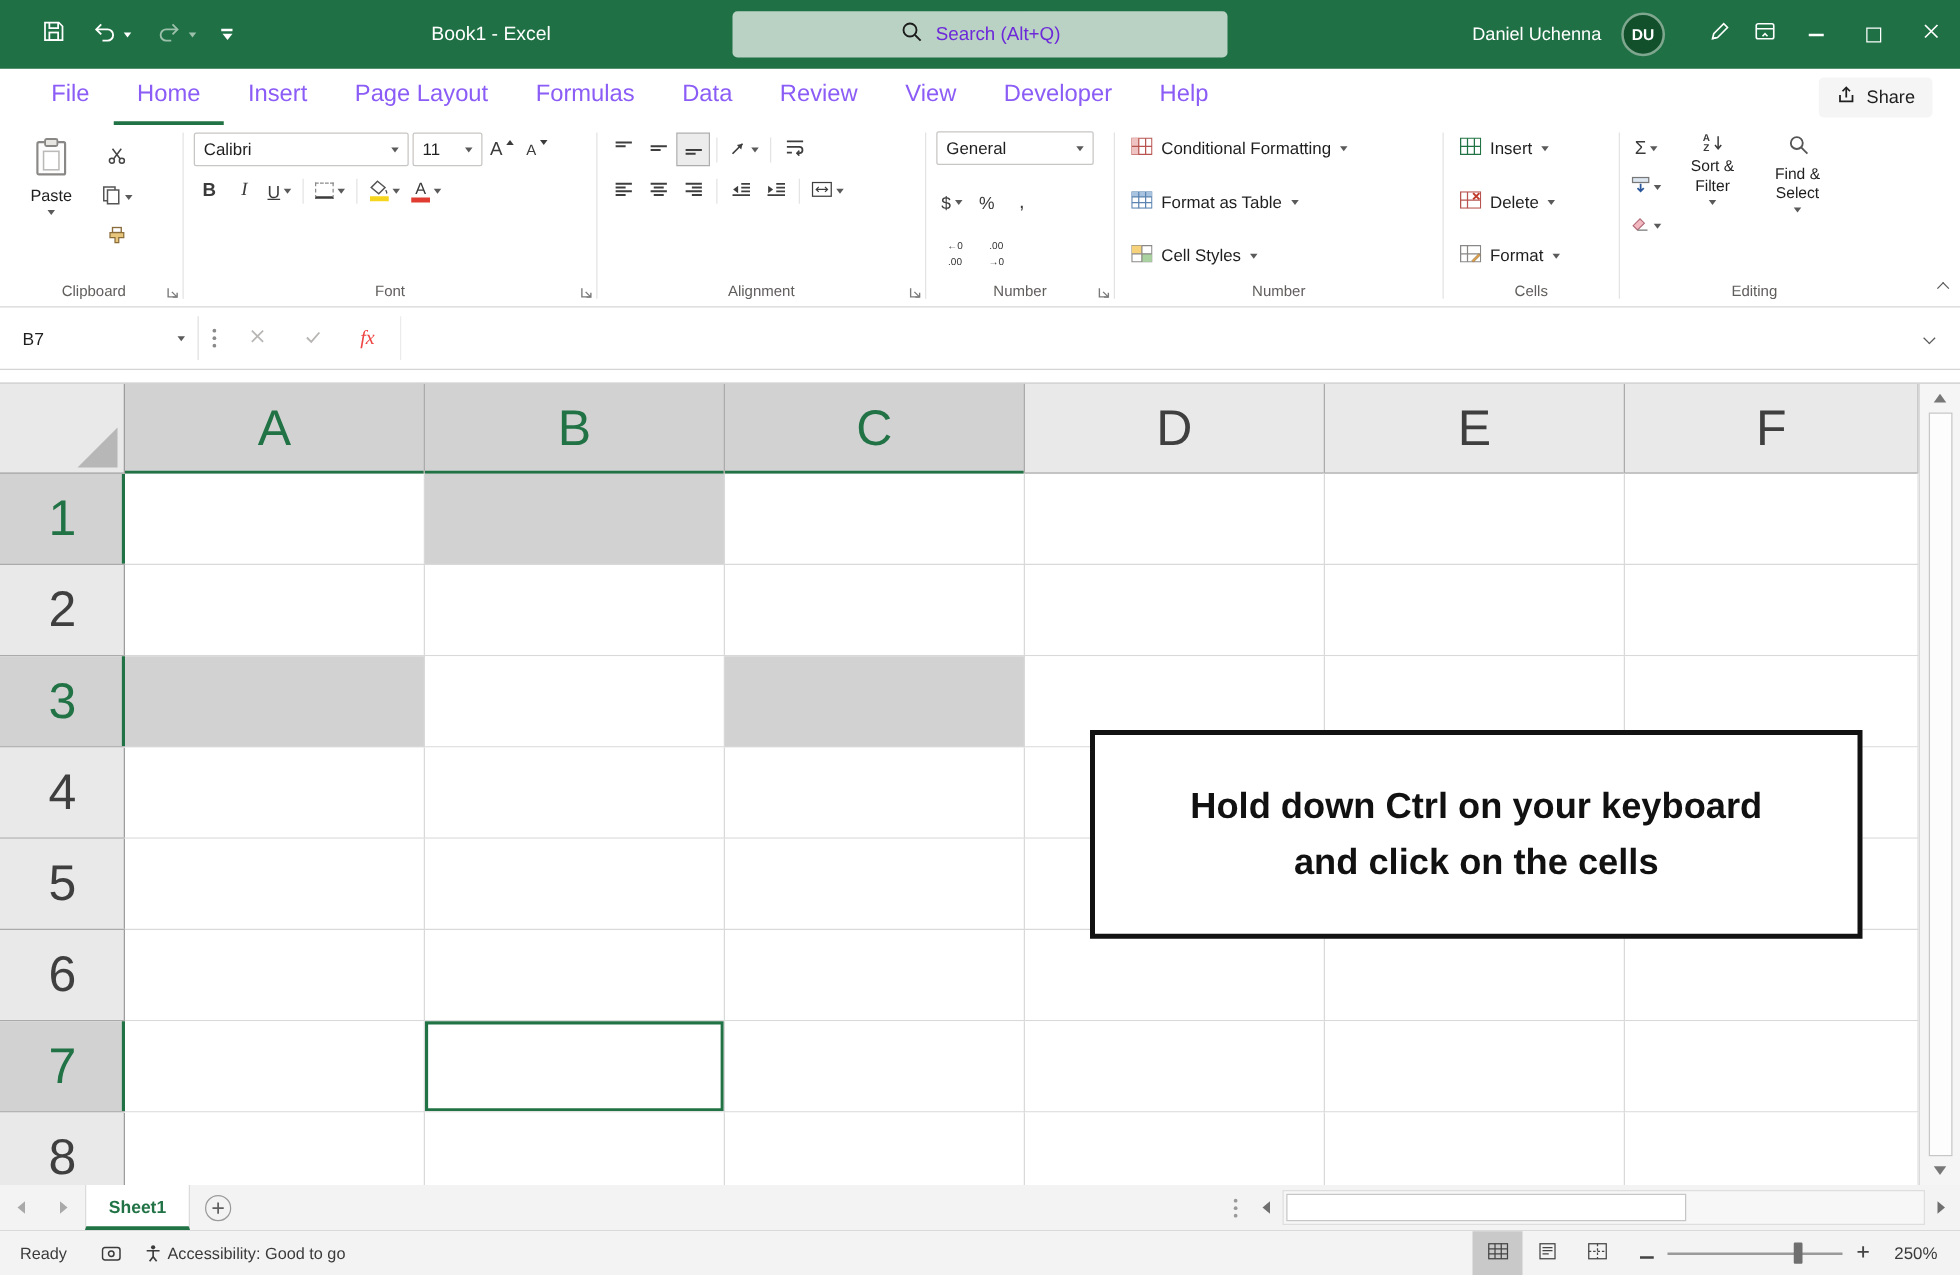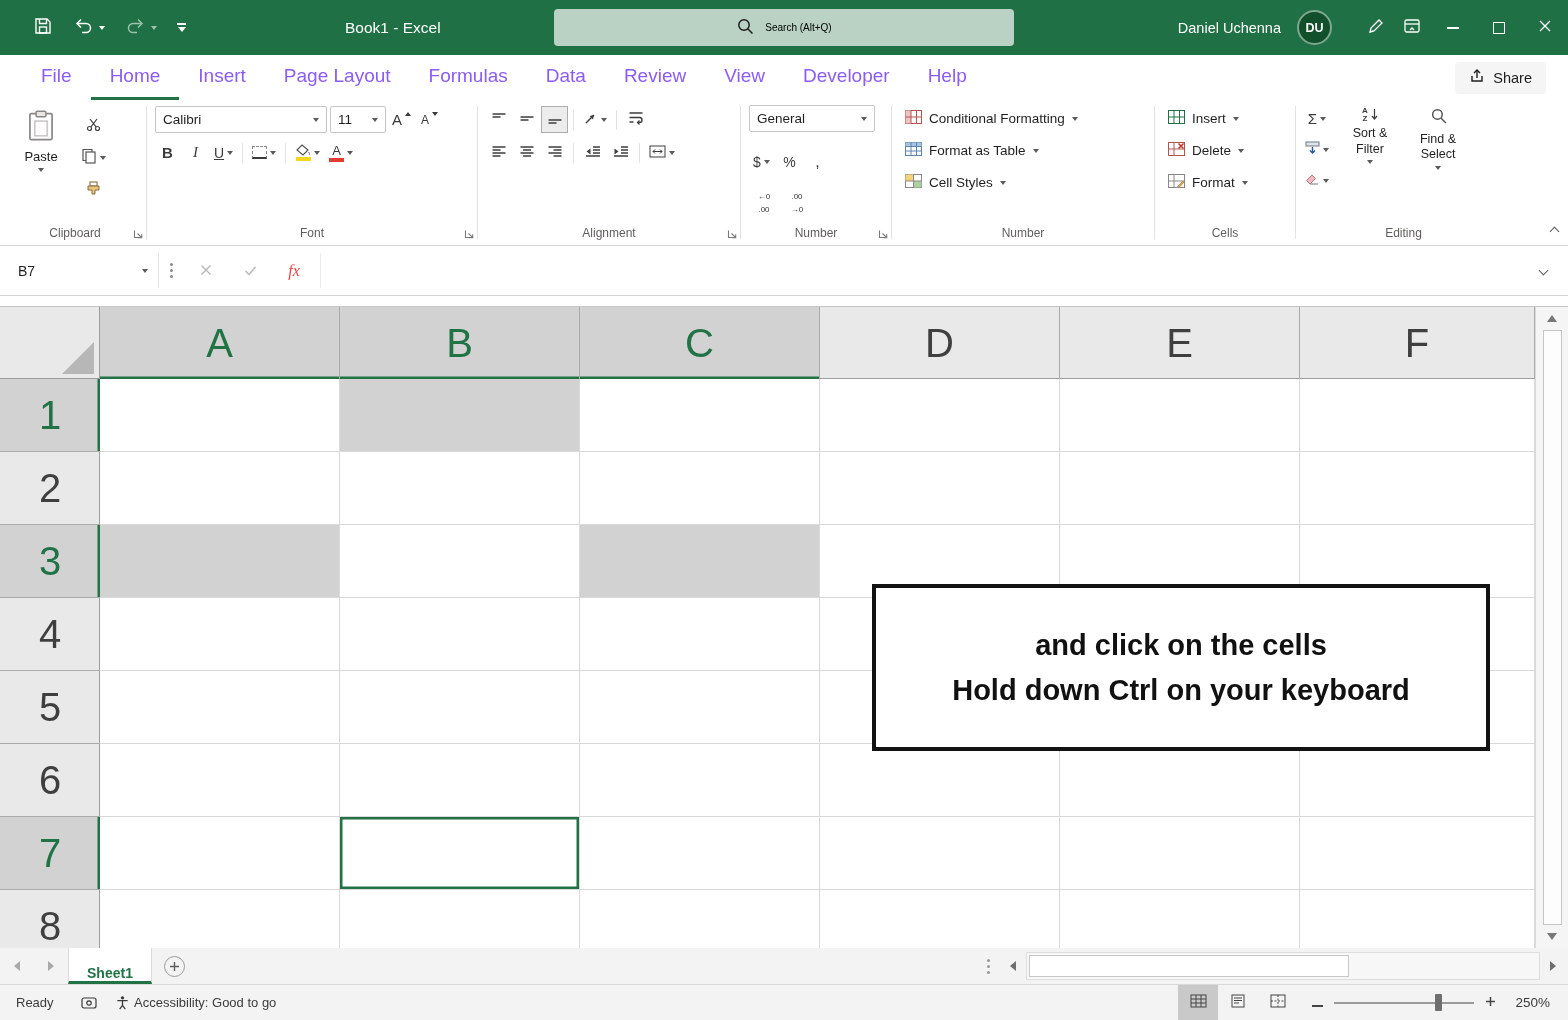--- a/index.html
+++ b/index.html
@@ -6,21 +6,21 @@
 button{background:none;border:none;font:inherit;color:inherit}
 html,body{width:1568px;height:1020px;overflow:hidden}
 body{font-family:"Liberation Sans",sans-serif;background:#fff;color:#262626}
 .app{display:flex;flex-direction:column;width:1568px;height:1020px}
 
 
 .titlebar{height:55px;background:#1f7044;display:flex;align-items:center;position:relative;color:#fff;flex:0 0 auto}
 .tb-qat{display:flex;align-items:center;gap:2px;padding-left:24px}
 .tbtn{display:flex;align-items:center;justify-content:center;gap:5px;height:42px;padding:0 9px}
 .tb-title{margin-left:150px;font-size:15.5px;white-space:pre}
-.tb-search{position:absolute;left:50%;top:9px;transform:translateX(-50%);width:460px;height:37px;background:#b9d2c4;border-radius:4px;display:flex;align-items:center;justify-content:center;gap:10px;color:#000000;font-size:10px}
+.tb-search{position:absolute;left:50%;top:9px;transform:translateX(-50%);width:396px;height:37px;background:#b9d2c4;border-radius:4px;display:flex;align-items:center;justify-content:center;gap:10px;color:#6d28d9;font-size:15px}
 .tb-right{margin-left:auto;display:flex;align-items:center}
 .tb-user{font-size:14.5px;margin-right:16px}
 .tb-avatar{width:35px;height:35px;border-radius:50%;background:#11502b;border:2px solid #7fa78f;display:flex;align-items:center;justify-content:center;font-size:12.5px;font-weight:bold;margin-right:26px}
 .wbtn{width:46px;height:55px;display:flex;align-items:center;justify-content:center}
 .min-g{width:12px;height:2px;background:#fff}
 .max-g{width:12px;height:12px;border:1.5px solid #fff}
 .qat-ico{display:flex;flex-direction:column;align-items:center;gap:2px}
 .qat-ico::before{content:"";width:9px;height:2px;background:#fff}
 .qat-ico::after{content:"";width:0;height:0;border-left:4px solid transparent;border-right:4px solid transparent;border-top:5px solid #fff}
 .cvw{width:0;height:0;border-left:3.5px solid transparent;border-right:3.5px solid transparent;border-top:4px solid #fff}
@@ -55,21 +55,21 @@
 .caret-dn{width:0;height:0;border-left:3px solid transparent;border-right:3px solid transparent;border-top:4px solid #3b3b3b;align-self:flex-start;margin-top:5px}
 .bigA{font-size:15px}.smlA{font-size:12px}
 .border-ico{width:15px;height:13px;border:1px dashed #8a8a8a;border-bottom:2px solid #3b3b3b}
 .stack{display:flex;flex-direction:column;align-items:center;line-height:1}
 .bar{display:block;width:15px;height:4px;margin-top:1px}
 .bar.yellow{background:#f6d51f}
 .bar.red{background:#e03c31}
 .fc-a{font-size:13px}
 .vsep{width:1px;height:20px;background:#e4e4e4;margin:0 3px}
 .decb{display:flex;flex-direction:column;align-items:center;line-height:1.2;font-size:8px;color:#333;min-width:30px}
-.stcol{flex:1;display:flex;flex-direction:column;gap:5px;padding:5px 8px 0}
+.stcol{flex:1;display:flex;flex-direction:column;gap:16px;padding:5px 8px 0}
 .stylebtn{display:flex;align-items:center;gap:7px;height:27px;padding:0 5px;font-size:13.5px;color:#1f1f1f}
 .edit-wrap{flex:1;display:flex;gap:8px;padding:4px 6px 0}
 .edit-left{display:flex;flex-direction:column;gap:6px;padding-top:2px}
 .bigbtn{width:60px;display:flex;flex-direction:column;align-items:center;gap:3px;font-size:12.5px;color:#1f1f1f;line-height:1.25;padding-top:3px;text-align:center}
 .sigma{font-size:15px}
 .az-letters{display:flex;flex-direction:column;font-size:8px;font-weight:700;line-height:1;color:#3b3b3b}
 .collapse-btn{position:absolute;right:10px;bottom:6px}
 .chev-up{display:inline-block;width:7px;height:7px;border-left:1.5px solid #5a5a5a;border-top:1.5px solid #5a5a5a;transform:rotate(45deg)}
 .chev-dn{display:inline-block;width:7px;height:7px;border-left:1.5px solid #5a5a5a;border-bottom:1.5px solid #5a5a5a;transform:rotate(-45deg)}
 
@@ -106,21 +106,21 @@
 .tri-up{width:0;height:0;border-left:5.5px solid transparent;border-right:5.5px solid transparent;border-bottom:7px solid #777}
 .tri-dnn{width:0;height:0;border-left:5.5px solid transparent;border-right:5.5px solid transparent;border-top:7px solid #777}
 .callout{position:absolute;left:872px;top:277px;width:618px;height:167px;background:#fff;border:4px solid #121212;display:flex;flex-direction:column;align-items:center;justify-content:center;font-size:29px;font-weight:700;color:#111;line-height:1.55;text-align:center}
 
 
 .sheetbar{height:37px;flex:0 0 auto;background:#f3f3f3;border-bottom:1px solid #d9d9d9;display:flex;align-items:stretch}
 .snav{width:34px;display:flex;align-items:center;justify-content:center}
 .tri-l{width:0;height:0;border-top:5px solid transparent;border-bottom:5px solid transparent;border-right:6.5px solid #a9a9a9}
 .tri-r{width:0;height:0;border-top:5px solid transparent;border-bottom:5px solid transparent;border-left:6.5px solid #a9a9a9}
 .tri-l.dark{border-right-color:#6f6f6f}.tri-r.dark{border-left-color:#6f6f6f}
-.sheet-tab{min-width:84px;padding:0 18px;display:flex;align-items:flex-end;justify-content:center;font-size:14px}
+.sheet-tab{min-width:84px;padding:0 18px;display:flex;align-items:center;justify-content:center;font-size:14px}
 .sheet-tab.active{background:#fff;color:#217346;font-weight:700;border-bottom:3px solid #217346;border-left:1px solid #dcdcdc;border-right:1px solid #dcdcdc}
 .addsheet{width:44px;display:flex;align-items:center;justify-content:center}
 .circ{width:21px;height:21px;border-radius:50%;border:1px solid #9a9a9a;display:flex;align-items:center;justify-content:center}
 .spacer{flex:1}
 .vdots2{width:3px;height:3px;border-radius:50%;background:#9a9a9a;box-shadow:0 -6px 0 #9a9a9a,0 6px 0 #9a9a9a;margin:auto 10px}
 .hscroll{width:566px;display:flex;align-items:stretch;margin-right:2px}
 .harrow{width:26px;display:flex;align-items:center;justify-content:center}
 .htrack{flex:1;background:#f7f7f7;border:1px solid #dedede;position:relative;margin:4px 0}
 .hthumb{position:absolute;left:2px;top:2px;bottom:2px;width:320px;background:#fff;border:1px solid #c6c6c6}
 
@@ -698,22 +698,22 @@
             <div class="cell"></div>
           </div>
         </div>
     </div>
     <div class="vscroll">
       <span class="tri-up"></span>
       <div class="vthumb"></div>
       <span class="tri-dnn"></span>
     </div>
     <div class="callout">
+      <div>Hold down Ctrl on your keyboard</div>
       <div>and click on the cells</div>
-      <div>Hold down Ctrl on your keyboard</div>
     </div>
   </div>
 
   <div class="sheetbar">
     <button class="snav">
         <span class="tri-l"></span>
       </button>
     <button class="snav">
         <span class="tri-r"></span>
       </button>

